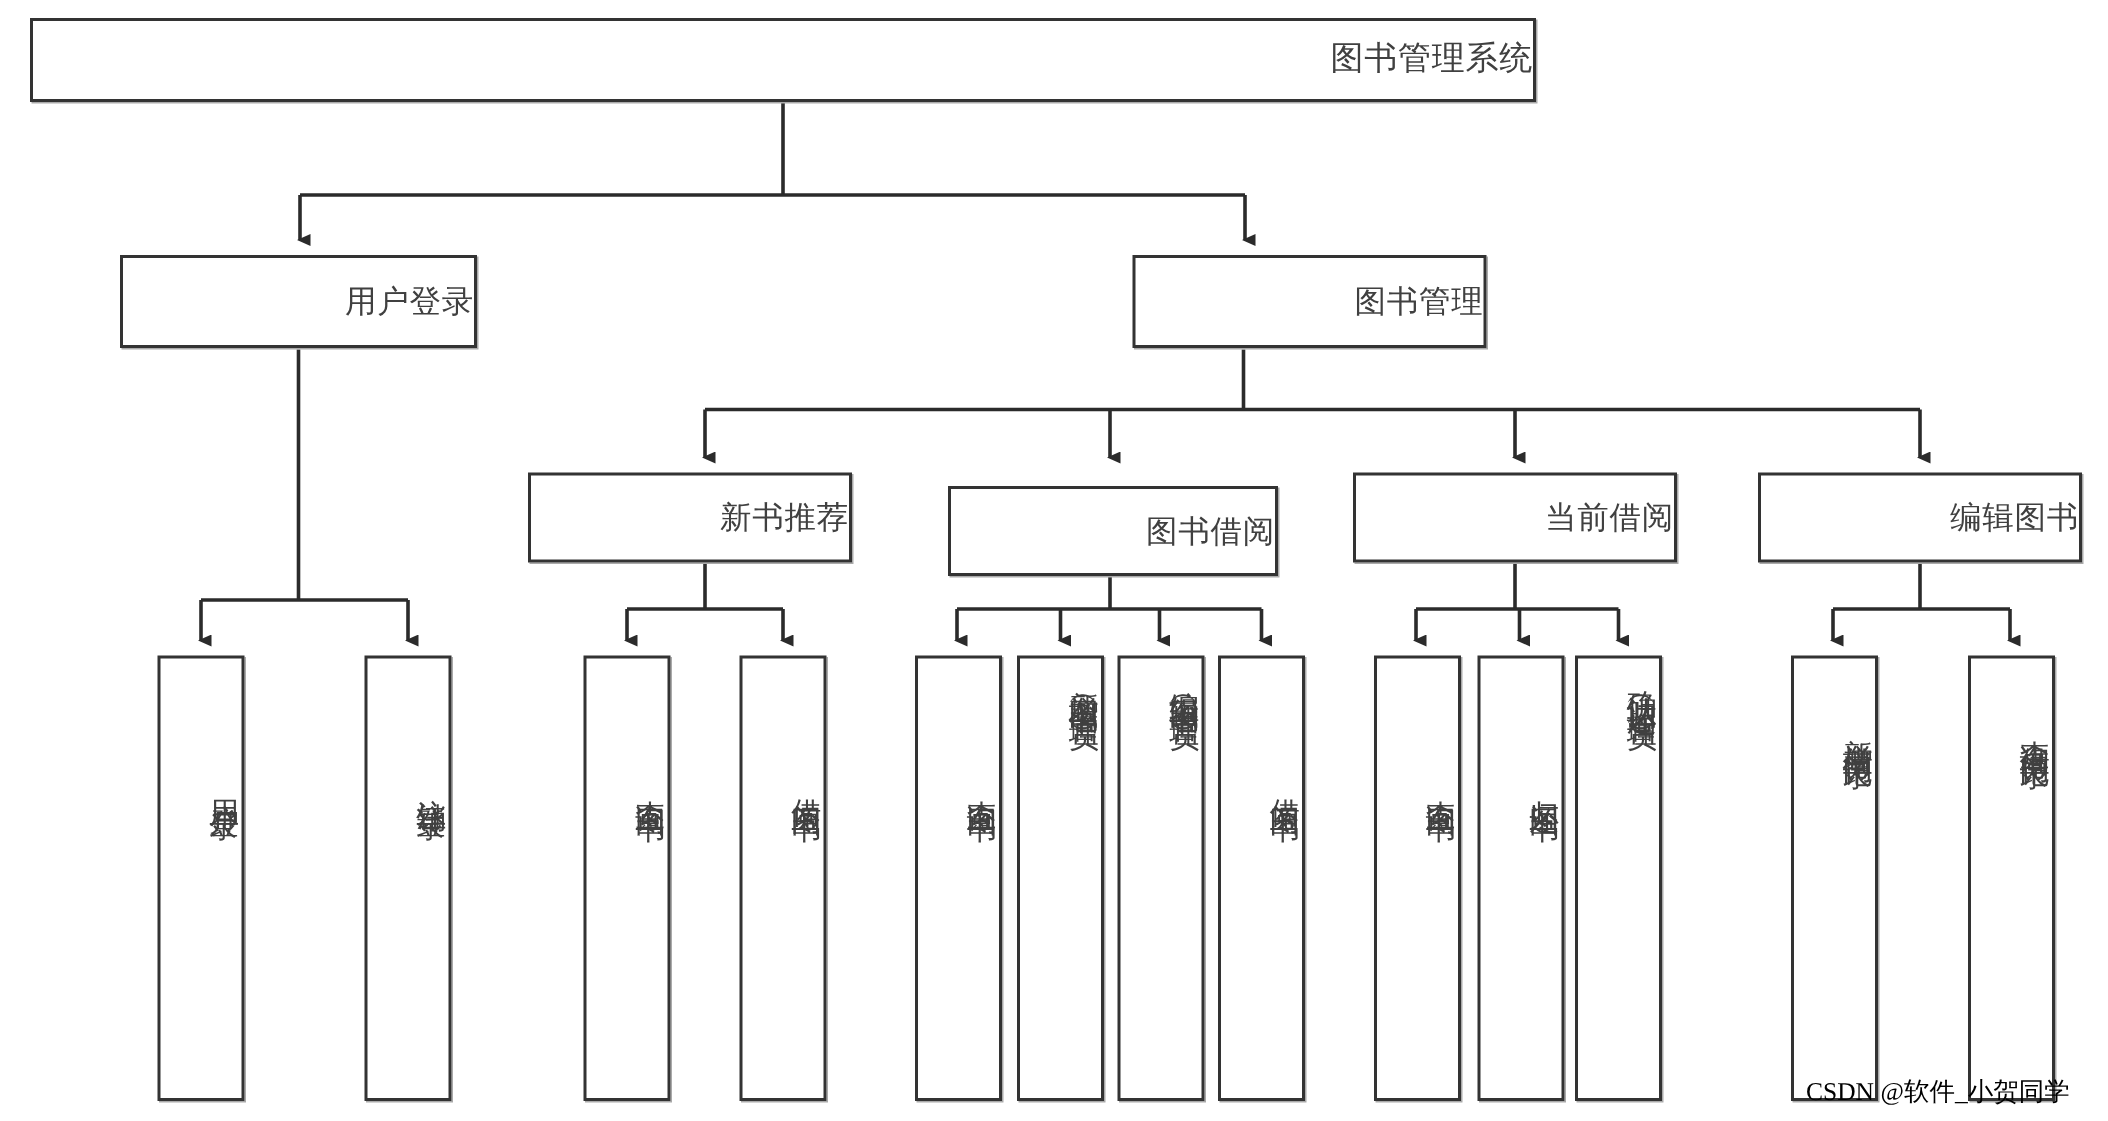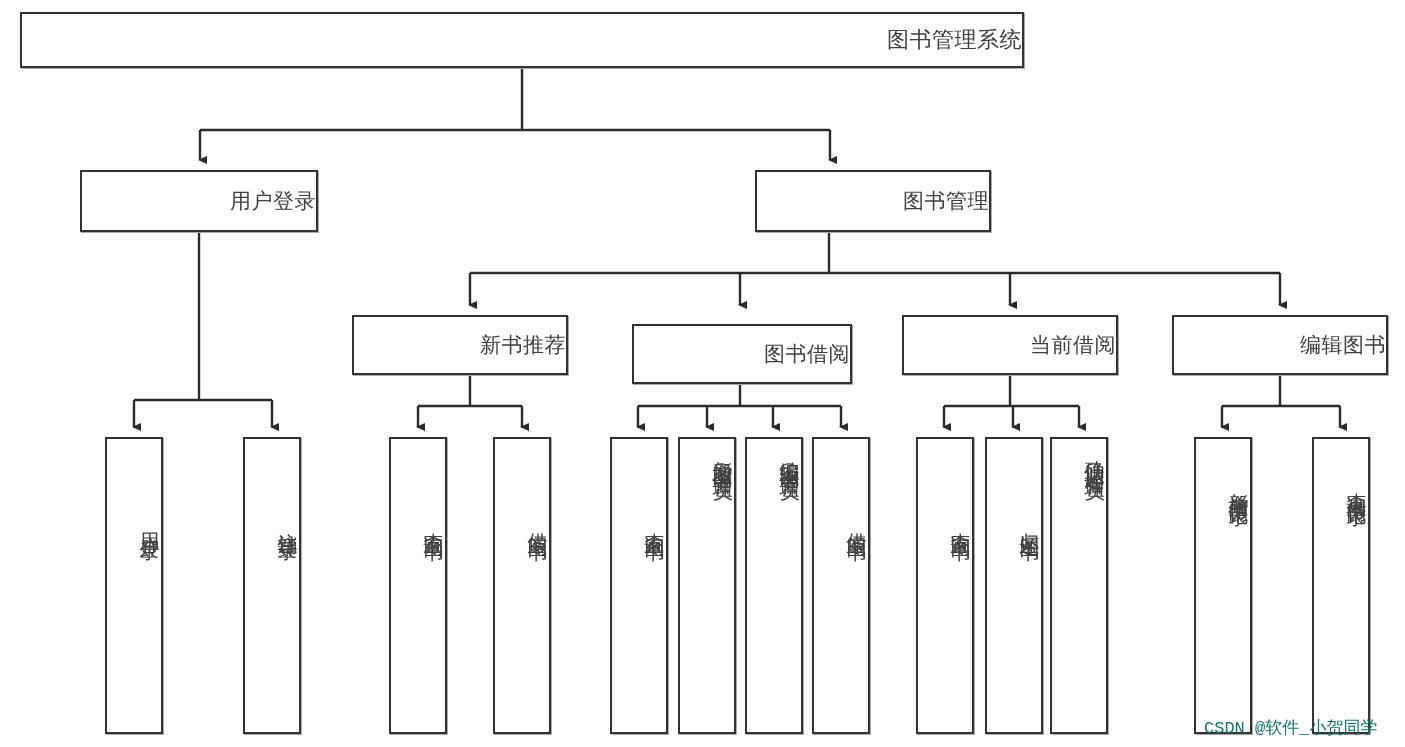--- a/index.html
+++ b/index.html
@@ -59,24 +59,24 @@
     letter-spacing: 3px;
     line-height: 1.1;
     white-space: normal;
     max-height: 286px;
   }
   .watermark {
     position: absolute;
     left: 1204px;
     top: 716px;
     font-size: 17px;
-    color: #0f766e;
+    color: #000000;
     white-space: nowrap;
     z-index: 5;
-    font-family: Liberation Mono, monospace;
+    font-family: Liberation Serif, serif;
   }
 </style>
 </head>
 <body>
 
 <div id="stage">
 
   <svg id="wires" viewBox="0 0 1405 747" xmlns="http://www.w3.org/2000/svg">
     <defs>
       <marker id="arw" markerWidth="10" markerHeight="10" refX="4" refY="7" orient="auto" markerUnits="userSpaceOnUse">

